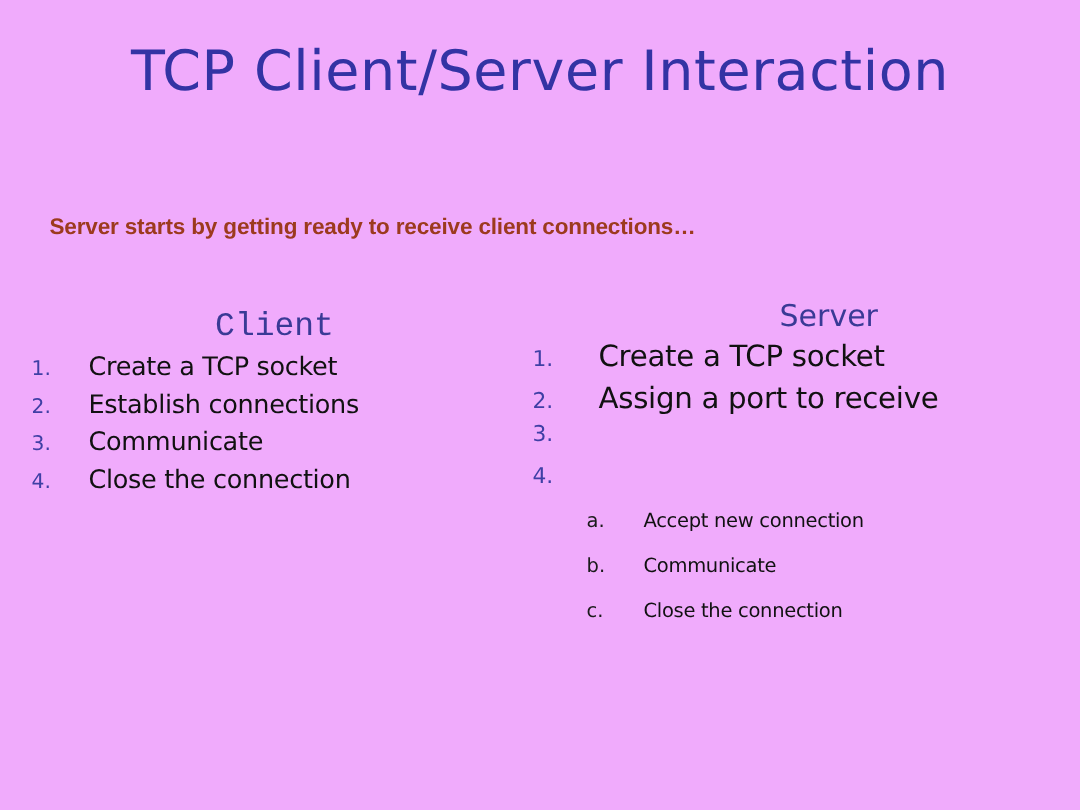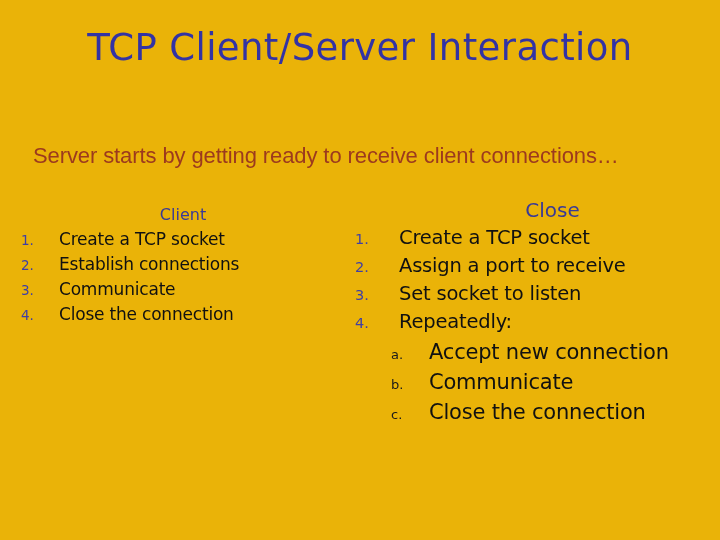--- a/index.html
+++ b/index.html
@@ -10,21 +10,21 @@
     width: 720px;
     height: 540px;
     background: #fefedf;
     font-family: "DejaVu Sans", sans-serif;
     overflow: hidden;
   }
   #slide {
     position: relative;
     width: 720px;
     height: 540px;
-    background: #eab308;
+    background: #f0abfc;
   }
 
   
   #slide-title {
     position: absolute;
     left: 0;
     top: 26px;
     width: 720px;
     text-align: center;
     font-family: "DejaVu Sans", sans-serif;
@@ -35,22 +35,22 @@
     white-space: nowrap;
   }
 
   
   #slide-subtitle {
     position: absolute;
     left: 33px;
     top: 143px;
     width: 660px;
     font-family: "Liberation Sans", sans-serif;
-    font-size: 22px;
-    font-weight: 400;
+    font-size: 15px;
+    font-weight: 700;
     letter-spacing: -0.1px;
     color: #9c3a1e;
     white-space: nowrap;
   }
 
   
   .column {
     position: absolute;
   }
   #client-column {
@@ -65,23 +65,24 @@
   }
 
   .column-heading {
     font-family: "DejaVu Sans", sans-serif;
     color: #3a3a96;
     font-weight: 400;
     text-align: center;
     white-space: nowrap;
   }
   #client-column .column-heading {
-    font-size: 16px;
+    font-size: 22px;
     padding-left: 20px;
     margin-bottom: 5px;
+    font-family: Liberation Mono, monospace;
   }
   #server-column .column-heading {
     font-size: 20px;
     padding-left: 40px;
     margin-bottom: 4px;
   }
 
   
   ul.steps {
     list-style: none;
@@ -150,21 +151,21 @@
   }
   ul.substeps .marker {
     color: #1b1b1b;
     width: 38px;
     margin-left: 46px;
     font-size: 13px;
     font-family: "DejaVu Sans", sans-serif;
   }
   ul.substeps .step-text {
     color: #111111;
-    font-size: 21px;
+    font-size: 13px;
     font-family: "DejaVu Sans", sans-serif;
     letter-spacing: -0.2px;
   }
 </style>
 </head>
 <body>
 
 <div id="slide">
 
   <div id="slide-title">TCP Client/Server Interaction</div>
@@ -188,38 +189,36 @@
         <span class="step-text">Communicate</span>
       </li>
       <li class="top-level">
         <span class="marker">4.</span>
         <span class="step-text">Close the connection</span>
       </li>
     </ul>
   </div>
 
   <div class="column" id="server-column">
-    <div class="column-heading">Close</div>
+    <div class="column-heading">Server</div>
 
     <ul class="steps" id="server-list">
       <li class="top-level">
         <span class="marker">1.</span>
         <span class="step-text">Create a TCP socket</span>
       </li>
       <li class="top-level">
         <span class="marker">2.</span>
         <span class="step-text">Assign a port to receive</span>
       </li>
       <li class="top-level">
         <span class="marker">3.</span>
-        <span class="step-text">Set socket to listen</span>
       </li>
       <li class="top-level">
         <span class="marker">4.</span>
-        <span class="step-text">Repeatedly:</span>
       </li>
     </ul>
 
     <ul class="substeps" id="server-sublist">
       <li>
         <span class="marker">a.</span>
         <span class="step-text">Accept new connection</span>
       </li>
       <li>
         <span class="marker">b.</span>

